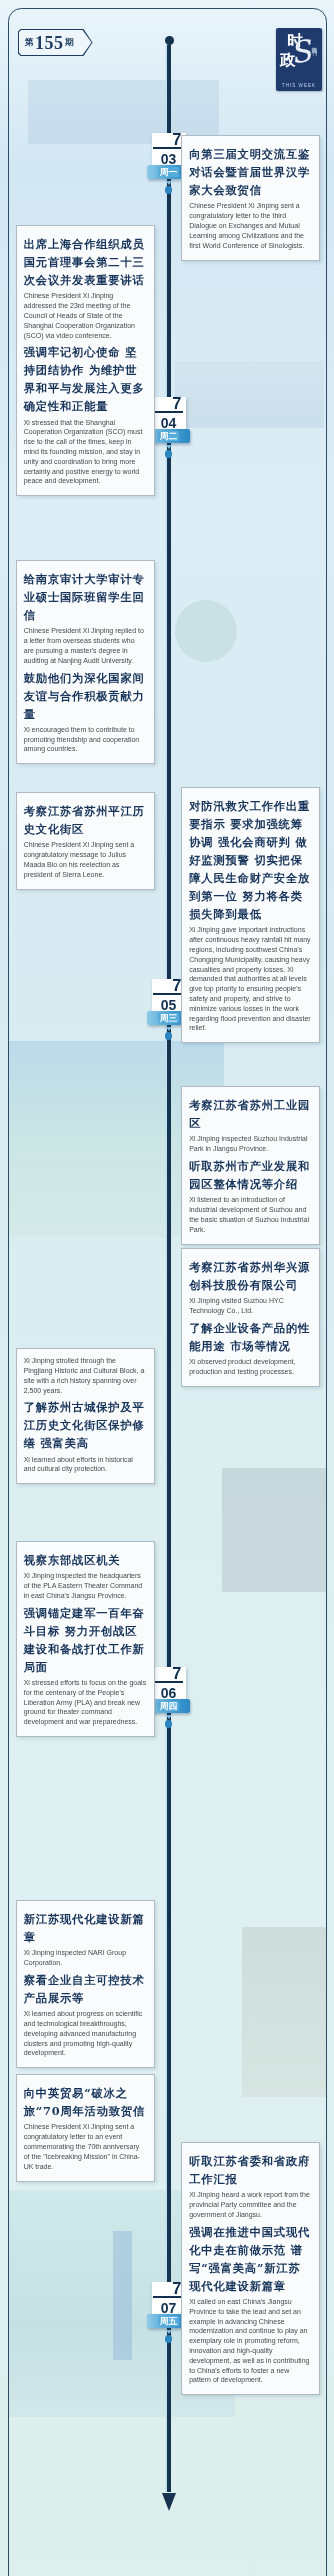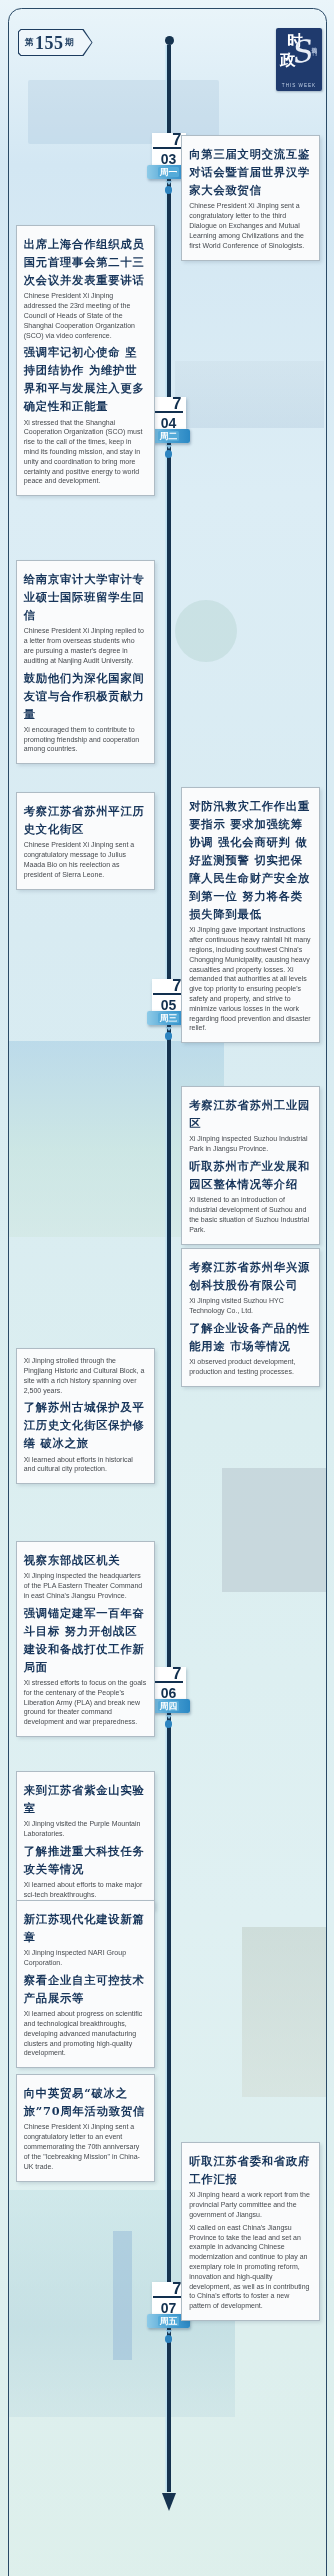--- a/index.html
+++ b/index.html
@@ -188,50 +188,45 @@
 
   <section class="card right" style="top:1248px">
     <h2>考察江苏省苏州华兴源创科技股份有限公司</h2>
     <p>Xi Jinping visited Suzhou HYC Technology Co., Ltd.</p>
     <h2>了解企业设备产品的性能用途 市场等情况</h2>
     <p>Xi observed product development, production and testing processes.</p>
   </section>
 
   <section class="card left" style="top:1348px">
     <p>Xi Jinping strolled through the Pingjiang Historic and Cultural Block, a site with a rich history spanning over 2,500 years.</p>
-    <h2>了解苏州古城保护及平江历史文化街区保护修缮 破冰之旅</h2>
+    <h2>了解苏州古城保护及平江历史文化街区保护修缮 强富美高</h2>
     <p>Xi learned about efforts in historical and cultural city protection.</p>
   </section>
 
   <section class="card left" style="top:1541px">
     <h2>视察东部战区机关</h2>
     <p>Xi Jinping inspected the headquarters of the PLA Eastern Theater Command in east China's Jiangsu Province.</p>
     <h2>强调锚定建军一百年奋斗目标 努力开创战区建设和备战打仗工作新局面</h2>
     <p>Xi stressed efforts to focus on the goals for the centenary of the People's Liberation Army (PLA) and break new ground for theater command development and war preparedness.</p>
   </section>
 
-  <section class="card left" style="top:1771px">
-    <h2>来到江苏省紫金山实验室</h2>
-    <p>Xi Jinping visited the Purple Mountain Laboratories.</p>
-    <h2>了解推进重大科技任务攻关等情况</h2>
-    <p>Xi learned about efforts to make major sci-tech breakthroughs.</p>
-  </section>
 
   <section class="card left" style="top:1900px">
     <h2>新江苏现代化建设新篇章</h2>
     <p>Xi Jinping inspected NARI Group Corporation.</p>
     <h2>察看企业自主可控技术产品展示等</h2>
     <p>Xi learned about progress on scientific and technological breakthroughs, developing advanced manufacturing clusters and promoting high-quality development.</p>
   </section>
 
   <section class="card left" style="top:2074px">
     <h2>向中英贸易“破冰之旅”70周年活动致贺信</h2>
     <p>Chinese President Xi Jinping sent a congratulatory letter to an event commemorating the 70th anniversary of the "Icebreaking Mission" in China-UK trade.</p>
   </section>
 
   <section class="card right" style="top:2142px">
     <h2>听取江苏省委和省政府工作汇报</h2>
     <p>Xi Jinping heard a work report from the provincial Party committee and the government of Jiangsu.</p>
+    <h2>强调在推进中国式现代化中走在前做示范 谱写“强富美高”新江苏现代化建设新篇章</h2>
     <p>Xi called on east China's Jiangsu Province to take the lead and set an example in advancing Chinese modernization and continue to play an exemplary role in promoting reform, innovation and high-quality development, as well as in contributing to China's efforts to foster a new pattern of development.</p>
   </section>
 
 </div>
 
 
 </body></html>

